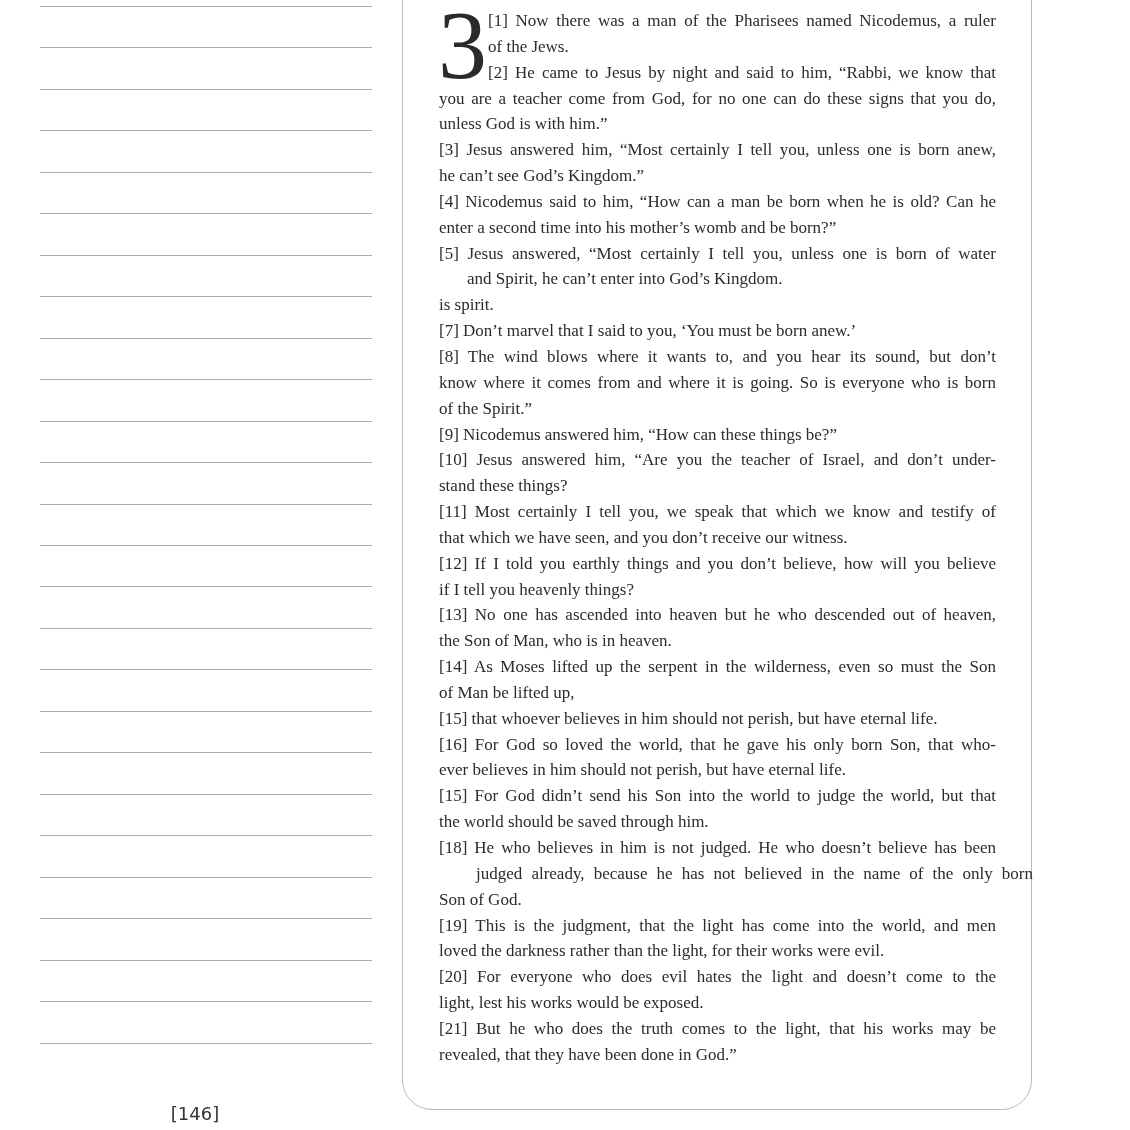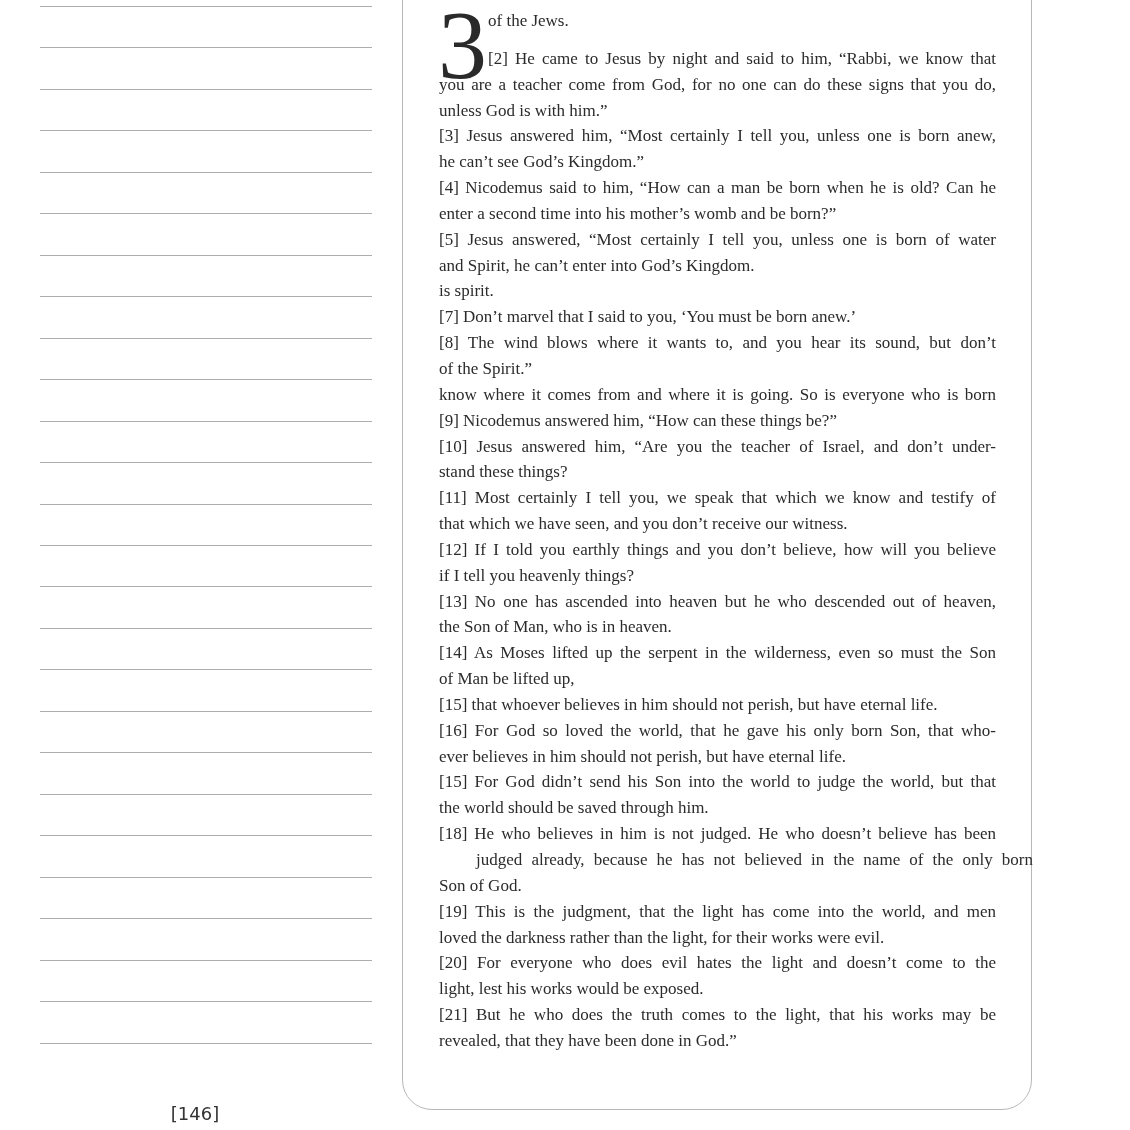--- a/index.html
+++ b/index.html
@@ -114,35 +114,36 @@
       <div class="ruled-line" style="top: 918.12px;"></div>
       <div class="ruled-line" style="top: 959.58px;"></div>
       <div class="ruled-line" style="top: 1001.04px;"></div>
       <div class="ruled-line" style="top: 1042.5px;"></div>
     </div>
 
   <div class="scripture-card">
     <div class="scripture-text">
       <div class="dropcap">3</div>
 
+    <div class="vline dc-indent" style="word-spacing: 3.42708px; letter-spacing: 0px;"><span>[1] Now there was a man of the Pharisees named Nicodemus, a ruler</span></div>
         <div class="vline dc-indent" style="word-spacing: 0px; letter-spacing: 0px;"><span>of the Jews.</span></div>
-        <div class="vline dc-indent" style="word-spacing: 2.89844px; letter-spacing: 0px; margin-top: 12px;"><span>[2] He came to Jesus by night and said to him, “Rabbi, we know that</span></div>
+        <div class="vline dc-indent" style="word-spacing: 2.89844px; letter-spacing: 0px;"><span>[2] He came to Jesus by night and said to him, “Rabbi, we know that</span></div>
         <div class="vline" style="word-spacing: 2.41602px; letter-spacing: 0px;"><span>you are a teacher come from God, for no one can do these signs that you do,</span></div>
         <div class="vline" style="word-spacing: 0px; letter-spacing: 0px;"><span>unless God is with him.”</span></div>
         <div class="vline" style="word-spacing: 3.34495px; letter-spacing: 0px;"><span>[3] Jesus answered him, “Most certainly I tell you, unless one is born anew,</span></div>
         <div class="vline" style="word-spacing: 0px; letter-spacing: 0px;"><span>he can’t see God’s Kingdom.”</span></div>
         <div class="vline" style="word-spacing: 2.20801px; letter-spacing: 0px;"><span>[4] Nicodemus said to him, “How can a man be born when he is old? Can he</span></div>
         <div class="vline" style="word-spacing: 0px; letter-spacing: 0px;"><span>enter a second time into his mother’s womb and be born?”</span></div>
         <div class="vline" style="word-spacing: 4.38702px; letter-spacing: 0px;"><span>[5] Jesus answered, “Most certainly I tell you, unless one is born of water</span></div>
-        <div class="vline" style="word-spacing: 0px; letter-spacing: 0px;"><span>and Spirit, he can’t enter into God’s Kingdom.</span></div>
+        <div class="vline" style="word-spacing: 0px; letter-spacing: 0px; margin-left: 28px;"><span>and Spirit, he can’t enter into God’s Kingdom.</span></div>
         <div class="vline" style="word-spacing: 0px; letter-spacing: 0px;"><span>is spirit.</span></div>
         <div class="vline" style="word-spacing: 0px; letter-spacing: 0px;"><span>[7] Don’t marvel that I said to you, ‘You must be born anew.’</span></div>
         <div class="vline" style="word-spacing: 5.09263px; letter-spacing: 0px;"><span>[8] The wind blows where it wants to, and you hear its sound, but don’t</span></div>
+        <div class="vline" style="word-spacing: 2.32083px; letter-spacing: 0px;"><span>know where it comes from and where it is going. So is everyone who is born</span></div>
         <div class="vline" style="word-spacing: 0px; letter-spacing: 0px;"><span>of the Spirit.”</span></div>
-        <div class="vline" style="word-spacing: 2.32083px; letter-spacing: 0px;"><span>know where it comes from and where it is going. So is everyone who is born</span></div>
         <div class="vline" style="word-spacing: 0px; letter-spacing: 0px;"><span>[9] Nicodemus answered him, “How can these things be?”</span></div>
         <div class="vline" style="word-spacing: 4.85156px; letter-spacing: 0px;"><span>[10] Jesus answered him, “Are you the teacher of Israel, and don’t under-</span></div>
         <div class="vline" style="word-spacing: 0px; letter-spacing: 0px;"><span>stand these things?</span></div>
         <div class="vline" style="word-spacing: 3.84933px; letter-spacing: 0px;"><span>[11] Most certainly I tell you, we speak that which we know and testify of</span></div>
         <div class="vline" style="word-spacing: 0px; letter-spacing: 0px;"><span>that which we have seen, and you don’t receive our witness.</span></div>
         <div class="vline" style="word-spacing: 3.01562px; letter-spacing: 0px;"><span>[12] If I told you earthly things and you don’t believe, how will you believe</span></div>
         <div class="vline" style="word-spacing: 0px; letter-spacing: 0px;"><span>if I tell you heavenly things?</span></div>
         <div class="vline" style="word-spacing: 3.26442px; letter-spacing: 0px;"><span>[13] No one has ascended into heaven but he who descended out of heaven,</span></div>
         <div class="vline" style="word-spacing: 0px; letter-spacing: 0px;"><span>the Son of Man, who is in heaven.</span></div>
         <div class="vline" style="word-spacing: 3.26004px; letter-spacing: 0px;"><span>[14] As Moses lifted up the serpent in the wilderness, even so must the Son</span></div>

